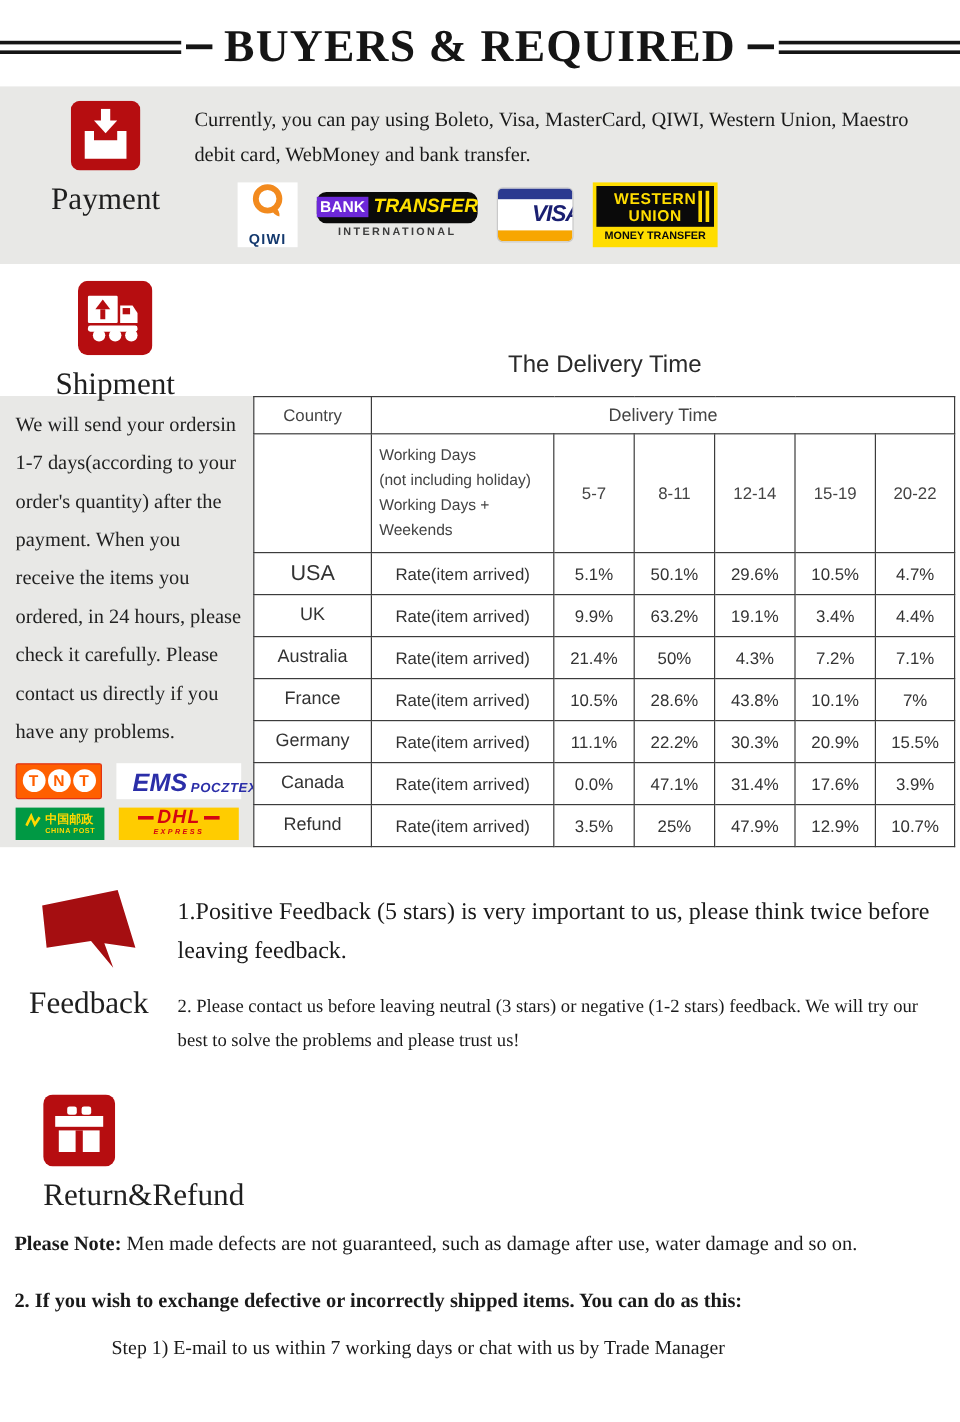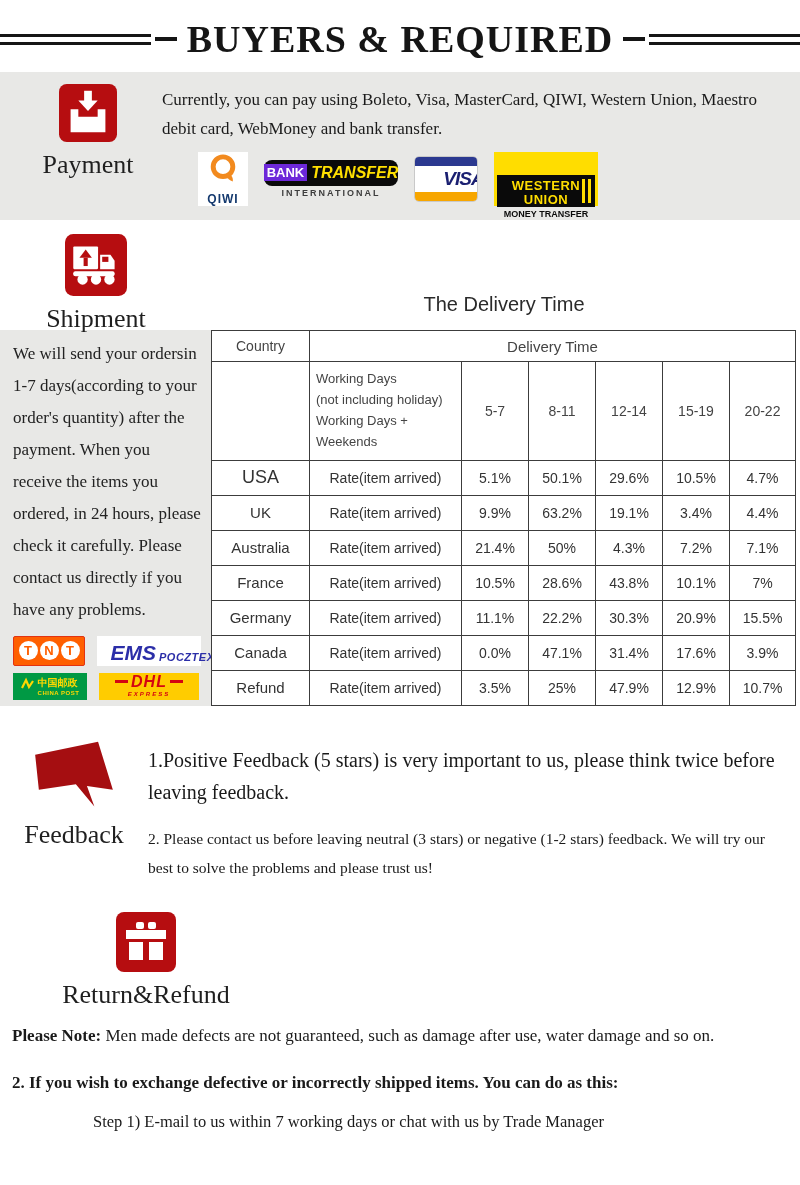--- a/index.html
+++ b/index.html
@@ -34,21 +34,21 @@
   .bt-bank { background:#6d28d9; color:#fff; font:900 13px "Liberation Sans", sans-serif; padding:1px 3px;text-align:right; }
   .bt-transfer { color:#ffe000; font:italic 900 16px "Liberation Sans", sans-serif; }
   .bt-intl { font:700 9px "Liberation Sans", sans-serif; letter-spacing:2px; color:#3d3d3d; margin-top:2px; }
 
   .logo-visa { width:64px; height:46px; background:#fff; border-radius:5px; border:1px solid #c9c9c9; display:flex; flex-direction:column; overflow:hidden; }
   .visa-top { height:9px; background:#2b3990; }
   .visa-mid { flex:1; display:flex; align-items:center; justify-content:center; font:italic 900 19px "Liberation Sans", sans-serif; color:#1a1f71; letter-spacing:-1px;margin-left:35px; }
   .visa-bot { height:9px; background:#f7a600; }
 
   .logo-wu { width:104px; height:54px; background:#ffdd00; display:flex; flex-direction:column; padding:3px; }
-  .wu-top { flex:1; background:#0a0a0a; position:relative; color:#ffdd00; font:900 13px/1.1 "Liberation Sans", sans-serif; text-align:center; padding-top:4px; letter-spacing:0.5px;margin-top:20px; }
+  .wu-top { flex:1; background:#0a0a0a; position:relative; color:#ffdd00; font:900 13px/1.1 "Liberation Sans", sans-serif; text-align:center; padding-top:4px; letter-spacing:0.5px; }
   .wu-bar { position:absolute; top:4px; bottom:4px; width:3px; background:#ffdd00; }
   .wu-bar.b1 { right:4px; } .wu-bar.b2 { right:10px; }
   .wu-bot { height:14px; font:900 9px/14px "Liberation Sans", sans-serif; text-align:center; color:#0a0a0a; }
 
   
   .ship-hdr { position:relative; height:96px; margin-top:14px; }
   .ship-icon-block { position:absolute; left:36px; top:0; width:120px; text-align:center; }
   .delivery-title { position:absolute; left:212px; width:584px; bottom:14px; text-align:center;
     font:400 20px "Liberation Sans", sans-serif; color:#2a2a2a; }
 
@@ -86,21 +86,21 @@
   .dt .c-rate { font-size:14px; }
 
   
   .feedback { display:flex; margin-top:24px; }
   .fb-left { width:148px; flex:0 0 148px; text-align:center; padding-top:8px; }
   .fb-right { flex:1; padding:14px 8px 0 0; }
   .fb-p1 { font-size:20px; margin:0 0 16px 0; line-height:1.6; }
   .fb-p2 { font-size:15.5px; line-height:1.9; margin:0; }
 
   
-  .return-block { margin:30px 0 0 36px; width:220px; text-align:center; }
+  .return-block { margin:30px 0 0 36px; width:220px; text-align:left; }
   .return-block .section-label { white-space:nowrap; }
 
   
   .notes { margin:12px 12px 0 12px; font-size:17px; }
   .note-line { margin:0; line-height:1.7; }
   .p-bold { font-weight:700; line-height:1.9; margin:16px 4px 0 0; }
   .steps { margin-top:6px; max-width:668px; }
   .step { line-height:1.95; padding-left:5px; font-size:16.5px;text-align:center; }
 </style>
 </head>

